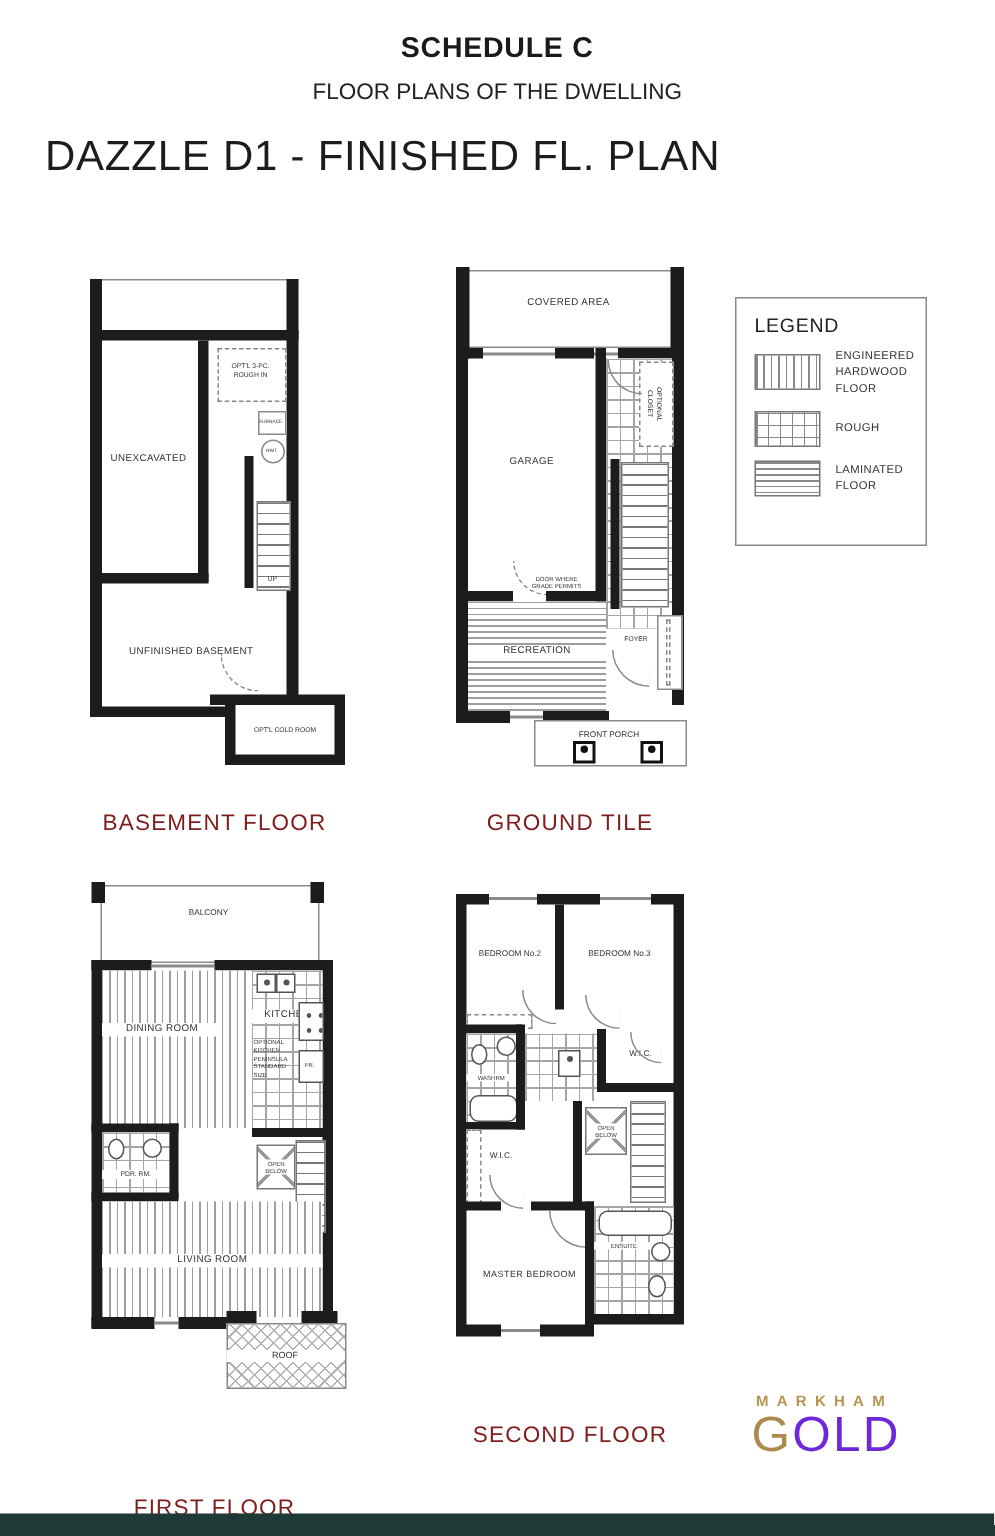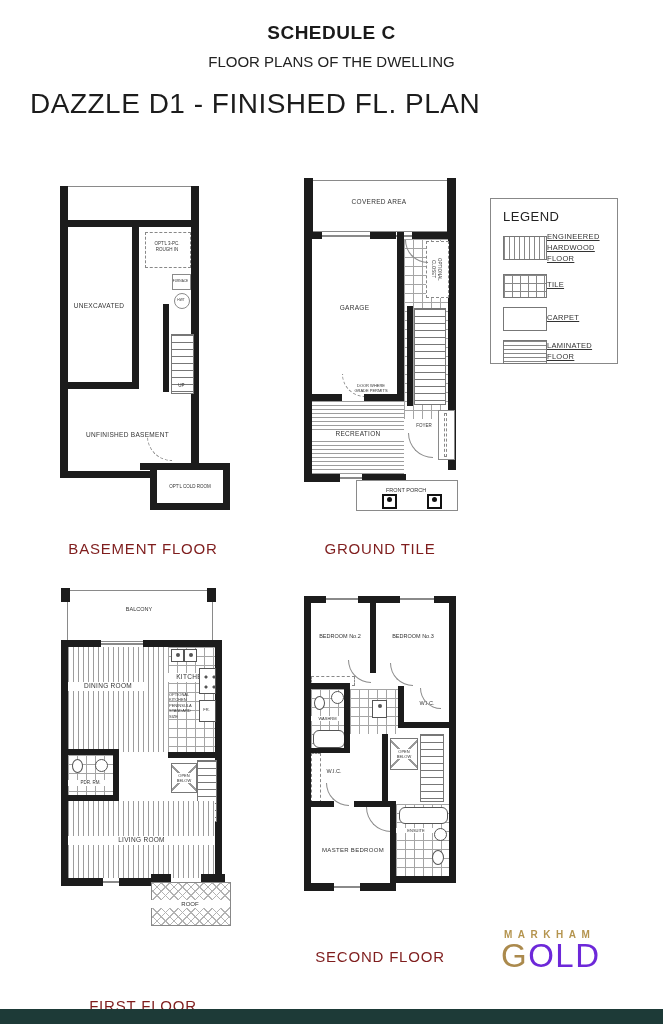--- a/index.html
+++ b/index.html
@@ -58,21 +58,21 @@
   
   .legend{position:absolute;left:490px;top:198px;width:128px;height:166px;border:1px solid #888;
       background:#fff;padding:10px 0 0 12px;box-sizing:border-box;}
   .legend-title{font-size:13px;letter-spacing:.5px;color:#222;margin-bottom:8px;}
   .legend-item{display:flex;align-items:center;margin-bottom:9px;}
   .sw{width:42px;height:22px;border:1px solid #777;background:#fff;flex:0 0 auto;}
   .sw-hw{background-image:repeating-linear-gradient(to right,#888 0 1px,transparent 1px 5px);}
   .sw-tile{background-image:repeating-linear-gradient(to bottom,#888 0 1px,transparent 1px 8px),
            repeating-linear-gradient(to right,#888 0 1px,transparent 1px 8px);}
   .sw-lam{background-image:repeating-linear-gradient(to bottom,#888 0 1px,transparent 1px 4px);}
-  .legend-label{font-size:7.5px;color:#333;line-height:1.45;letter-spacing:.3px;text-decoration:underline;}
+  .legend-label{font-size:7.5px;color:#333;margin-left:10px;line-height:1.45;letter-spacing:.3px;}
   
   .logo{position:absolute;left:501px;top:929px;width:150px;}
   .logo-markham{font-size:10px;font-weight:bold;letter-spacing:5.5px;color:#b5954f;margin-left:3px;}
   .logo-gold{font-size:33px;letter-spacing:1.5px;line-height:.95;}
   .logo-g{color:#ab8a4d;}
   .logo-old{color:#6d28d9;}
   .disclaimer{position:absolute;left:27px;top:986px;font-size:10px;color:#333;}
   .footer-bar{position:absolute;left:0;top:1009px;width:663px;height:15px;background:#1d3a37;}
 </style>
 </head>
@@ -156,25 +156,21 @@
   <div class="floor-caption" style="left:300px;top:540px;width:160px">GROUND TILE</div>
 
   <div class="legend">
     <div class="legend-title">LEGEND</div>
     <div class="legend-item">
       <div class="sw sw-hw"></div>
       <div class="legend-label" style="width:60px">ENGINEERED HARDWOOD FLOOR</div>
     </div>
     <div class="legend-item">
       <div class="sw sw-tile"></div>
-      <div class="legend-label">TILE</div>
-    </div>
-    <div class="legend-item">
-      <div class="sw"></div>
-      <div class="legend-label">CARPET</div>
+      <div class="legend-label">ROUGH</div>
     </div>
     <div class="legend-item">
       <div class="sw sw-lam"></div>
       <div class="legend-label" style="width:60px">LAMINATED FLOOR</div>
     </div>
   </div>
 
   <div class="plan" style="left:55px;top:588px;width:176px;height:338px">
     <div class="thin" style="left:12px;top:2px;width:144px;height:50px"></div>
     <div class="rlabel xs" style="left:12px;top:18px;width:144px;font-size:5.5px">BALCONY</div>

